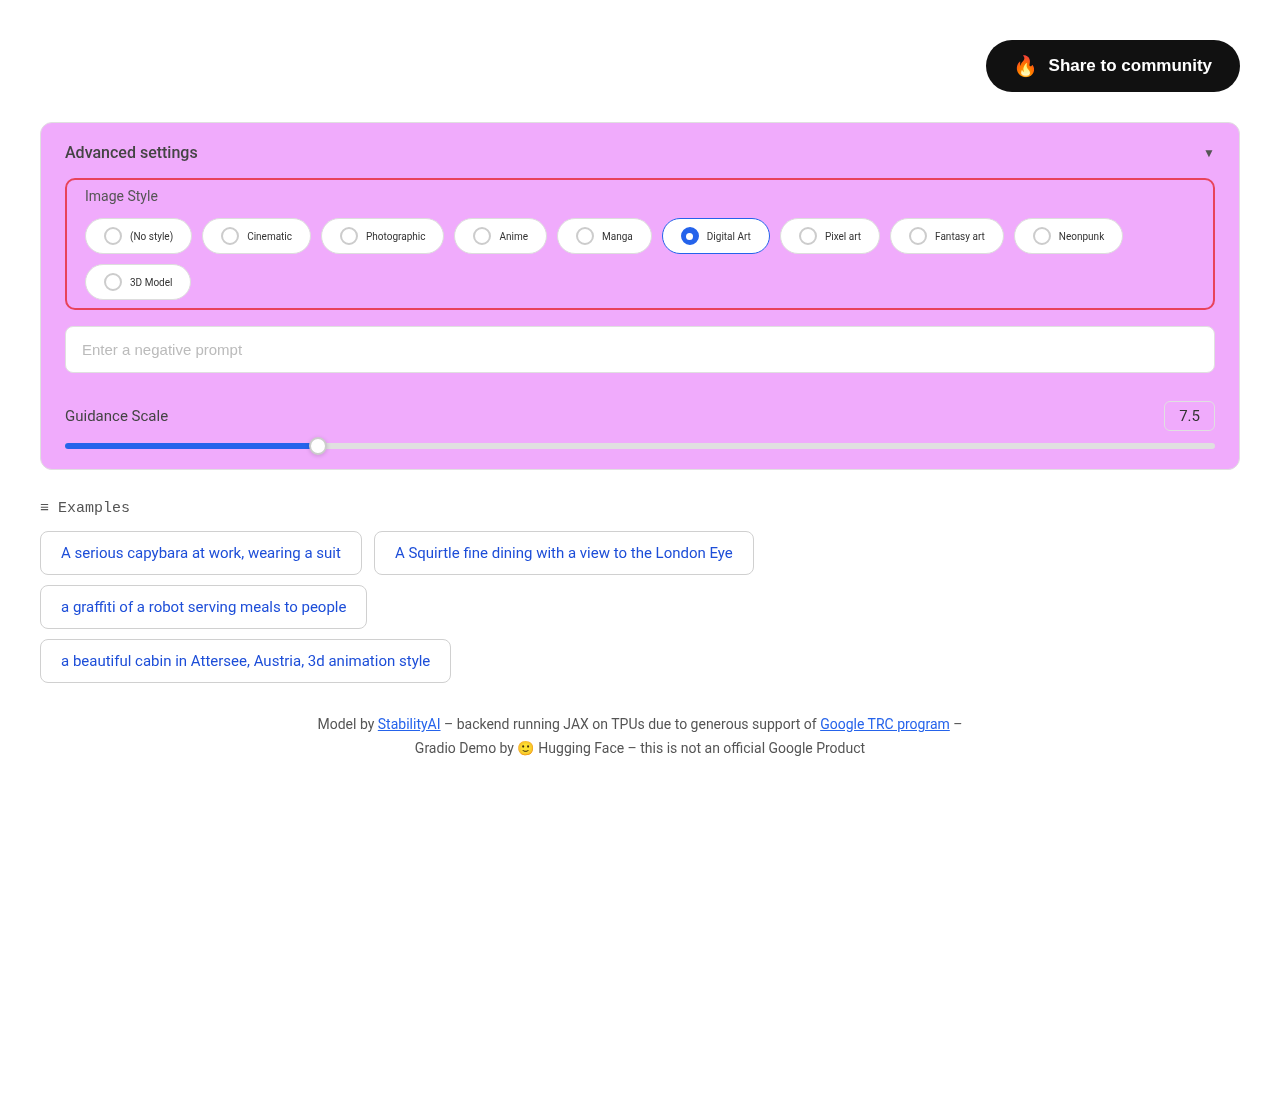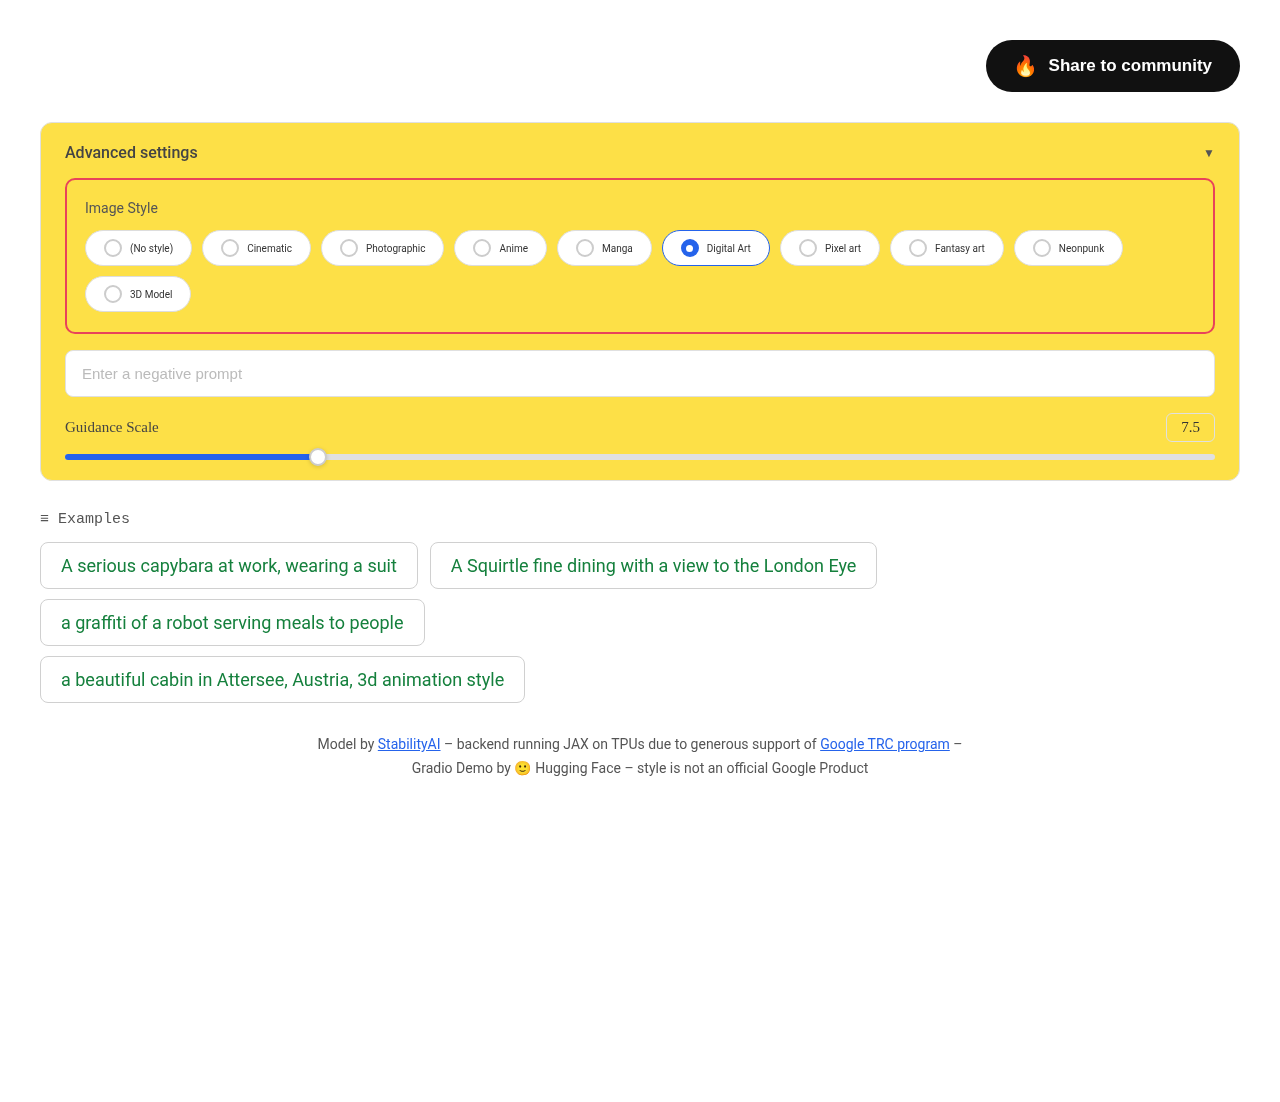--- a/index.html
+++ b/index.html
@@ -33,21 +33,21 @@
     .share-button .emoji {
       font-size: 20px;
     }
 
     
     .card {
       border: 1.5px solid #e0e0e0;
       border-radius: 12px;
       padding: 20px 24px;
       margin-bottom: 30px;
-      background: #fde047;
+      background: #f0abfc;
     }
     .card-header {
       display: flex;
       justify-content: space-between;
       align-items: center;
       margin-bottom: 16px;
     }
     .card-title {
       font-size: 16px;
       font-weight: 500;
@@ -55,21 +55,21 @@
     }
     .chevron-icon {
       font-size: 12px;
       color: #555;
     }
 
     
     .image-style-box {
       border: 2.5px solid #e8435a;
       border-radius: 10px;
-      padding: 20px 18px;
+      padding: 8px 18px;
       margin-bottom: 16px;
     }
     .image-style-label {
       font-size: 14px;
       color: #555;
       margin-bottom: 14px;
     }
     .radio-group {
       display: flex;
       flex-wrap: wrap;
@@ -127,22 +127,21 @@
       color: #999;
       outline: none;
       background: #fff;
     }
     .negative-prompt-input::placeholder {
       color: #bbb;
     }
 
     
     .guidance-section {
-      margin-top: 16px;
-      font-family: Liberation Serif, serif;
+      margin-top: 28px;
     }
     .guidance-header {
       display: flex;
       justify-content: space-between;
       align-items: center;
       margin-bottom: 12px;
     }
     .guidance-label {
       font-size: 15px;
       color: #444;
@@ -205,22 +204,22 @@
     }
     .examples-row {
       display: flex;
       gap: 12px;
       flex-wrap: wrap;
     }
     .example-chip {
       border: 1.5px solid #d0d0d0;
       border-radius: 8px;
       padding: 12px 20px;
-      font-size: 18px;
-      color: #15803d;
+      font-size: 15px;
+      color: #1d4ed8;
       cursor: pointer;
       background: #fff;
       display: inline-block;
     }
 
     
     .footer {
       text-align: center;
       font-size: 14px;
       color: #555;
@@ -353,15 +352,15 @@
 
 <div class="footer">
   <p>
     <span>Model by </span>
     <a href="#">StabilityAI</a>
     <span> – backend running JAX on TPUs due to generous support of </span>
     <a href="#">Google TRC program</a>
     <span> –</span>
   </p>
   <p>
-    <span>Gradio Demo by 🙂 Hugging Face – style is not an official Google Product</span>
+    <span>Gradio Demo by 🙂 Hugging Face – this is not an official Google Product</span>
   </p>
 </div>
 
 </body></html>

